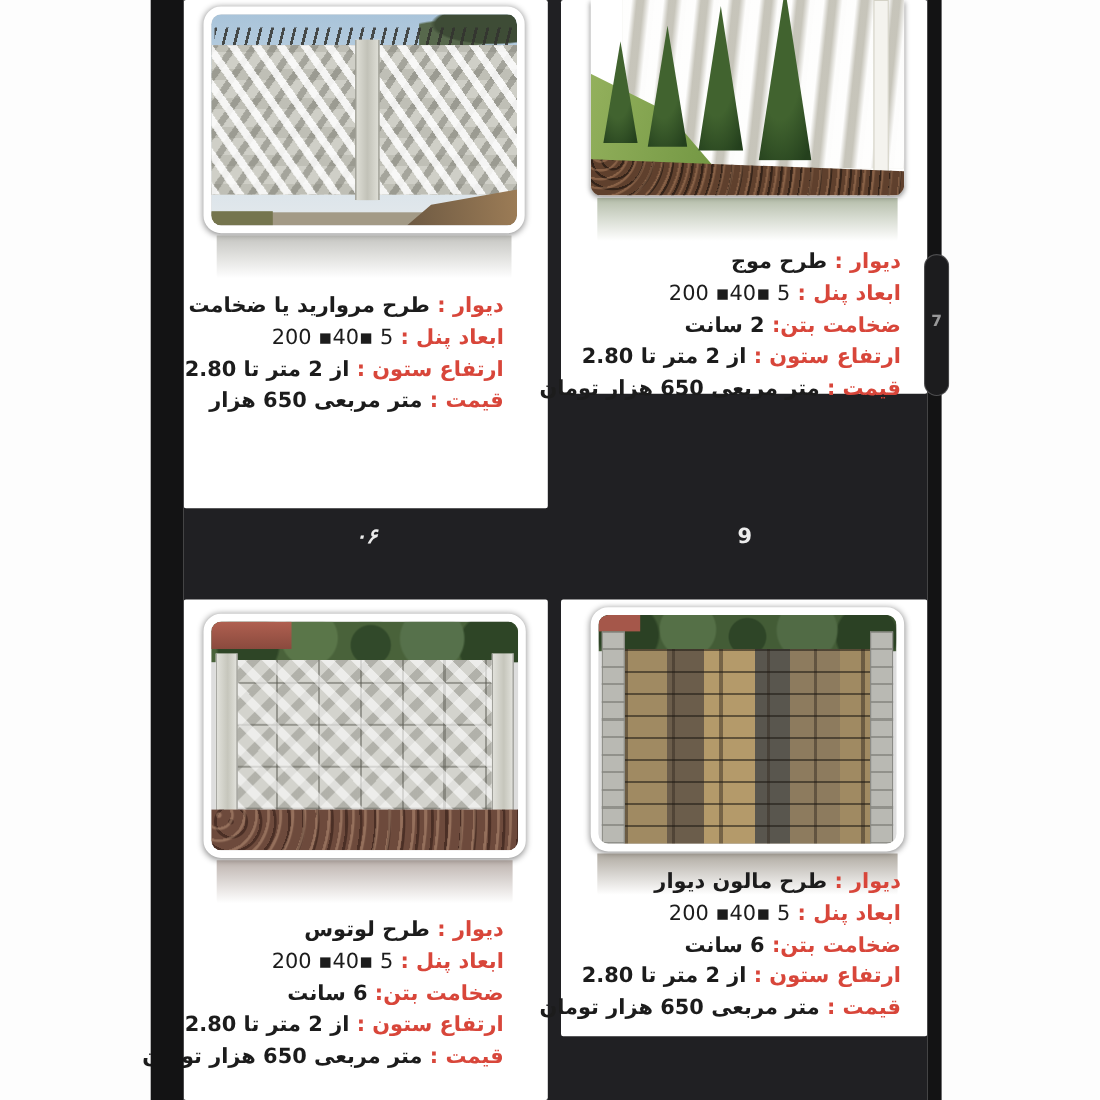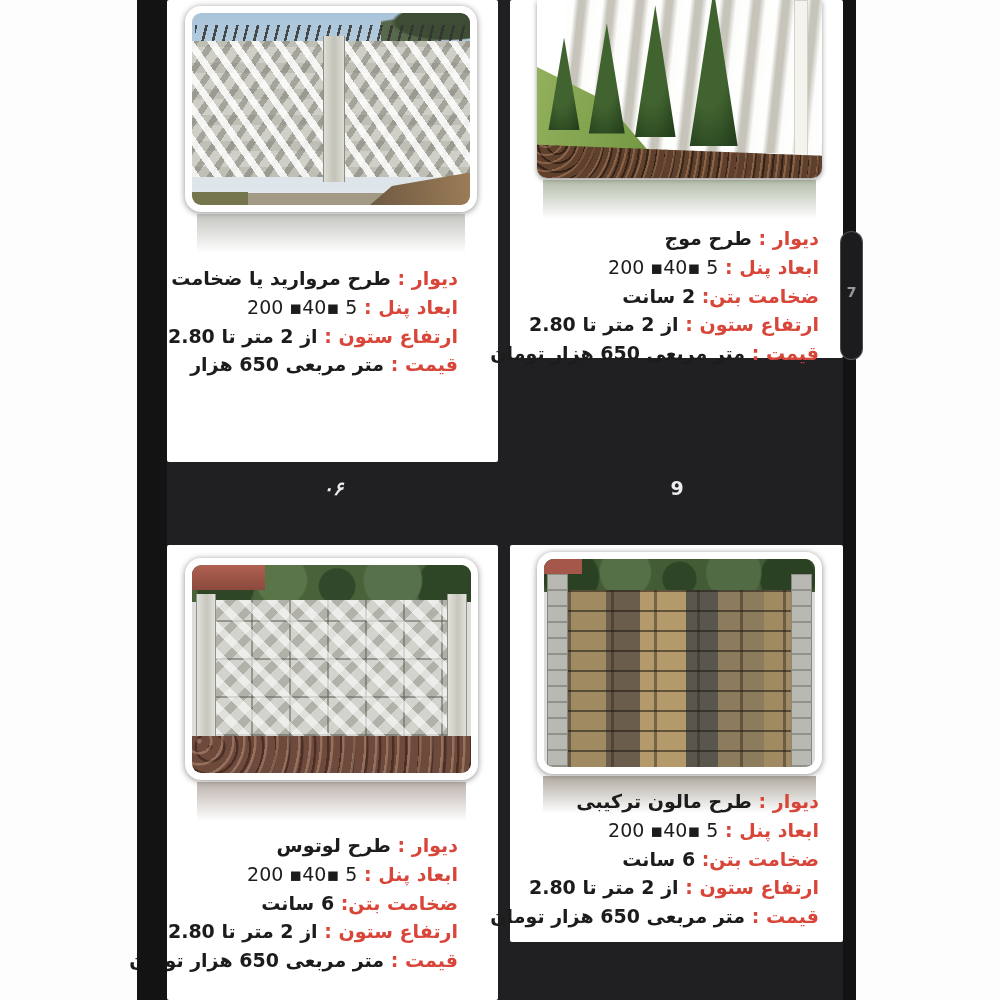--- a/index.html
+++ b/index.html
@@ -235,21 +235,21 @@
         <div class="ph">
           <i class="br-trees"></i>
           <i class="br-roof"></i>
           <i class="br-wall"></i>
           <i class="br-colL"></i>
           <i class="br-colR"></i>
         </div>
       </div>
       <div class="refl refl-br"></div>
       <div class="specs specs-br">
-        <div class="line"><span class="label">دیوار :</span> <span class="value">طرح مالون ترکیبی</span></div>
+        <div class="line"><span class="label">دیوار :</span> <span class="value">طرح مالون دیوار</span></div>
         <div class="line num"><span class="label">ابعاد پنل :</span> <span class="value">5 ▪40▪ 200</span></div>
         <div class="line"><span class="label">ضخامت بتن:</span> <span class="value">6 سانت</span></div>
         <div class="line"><span class="label">ارتفاع ستون :</span> <span class="value">از 2 متر تا 2.80</span></div>
         <div class="line"><span class="label">قیمت :</span> <span class="value">متر مربعی 650 هزار تومان</span></div>
       </div>
     </section>
 
   </div>
 
   <div class="edge-pill">

